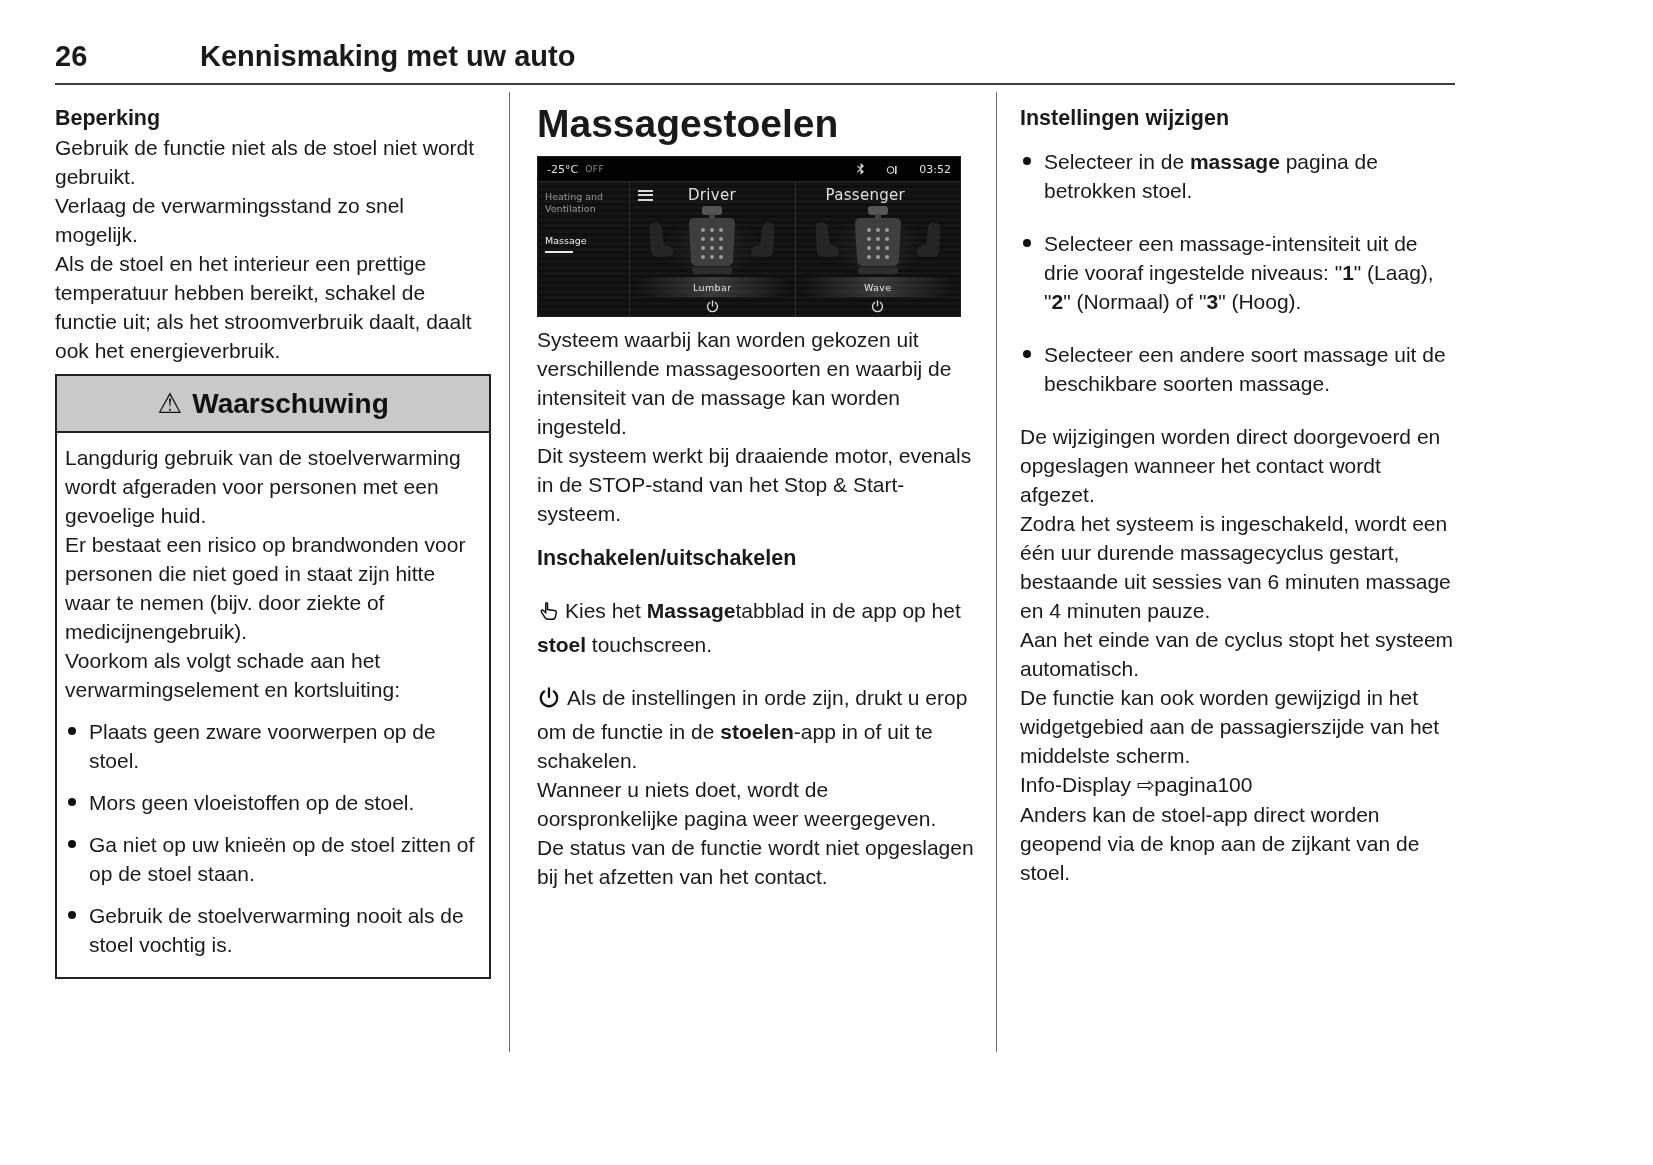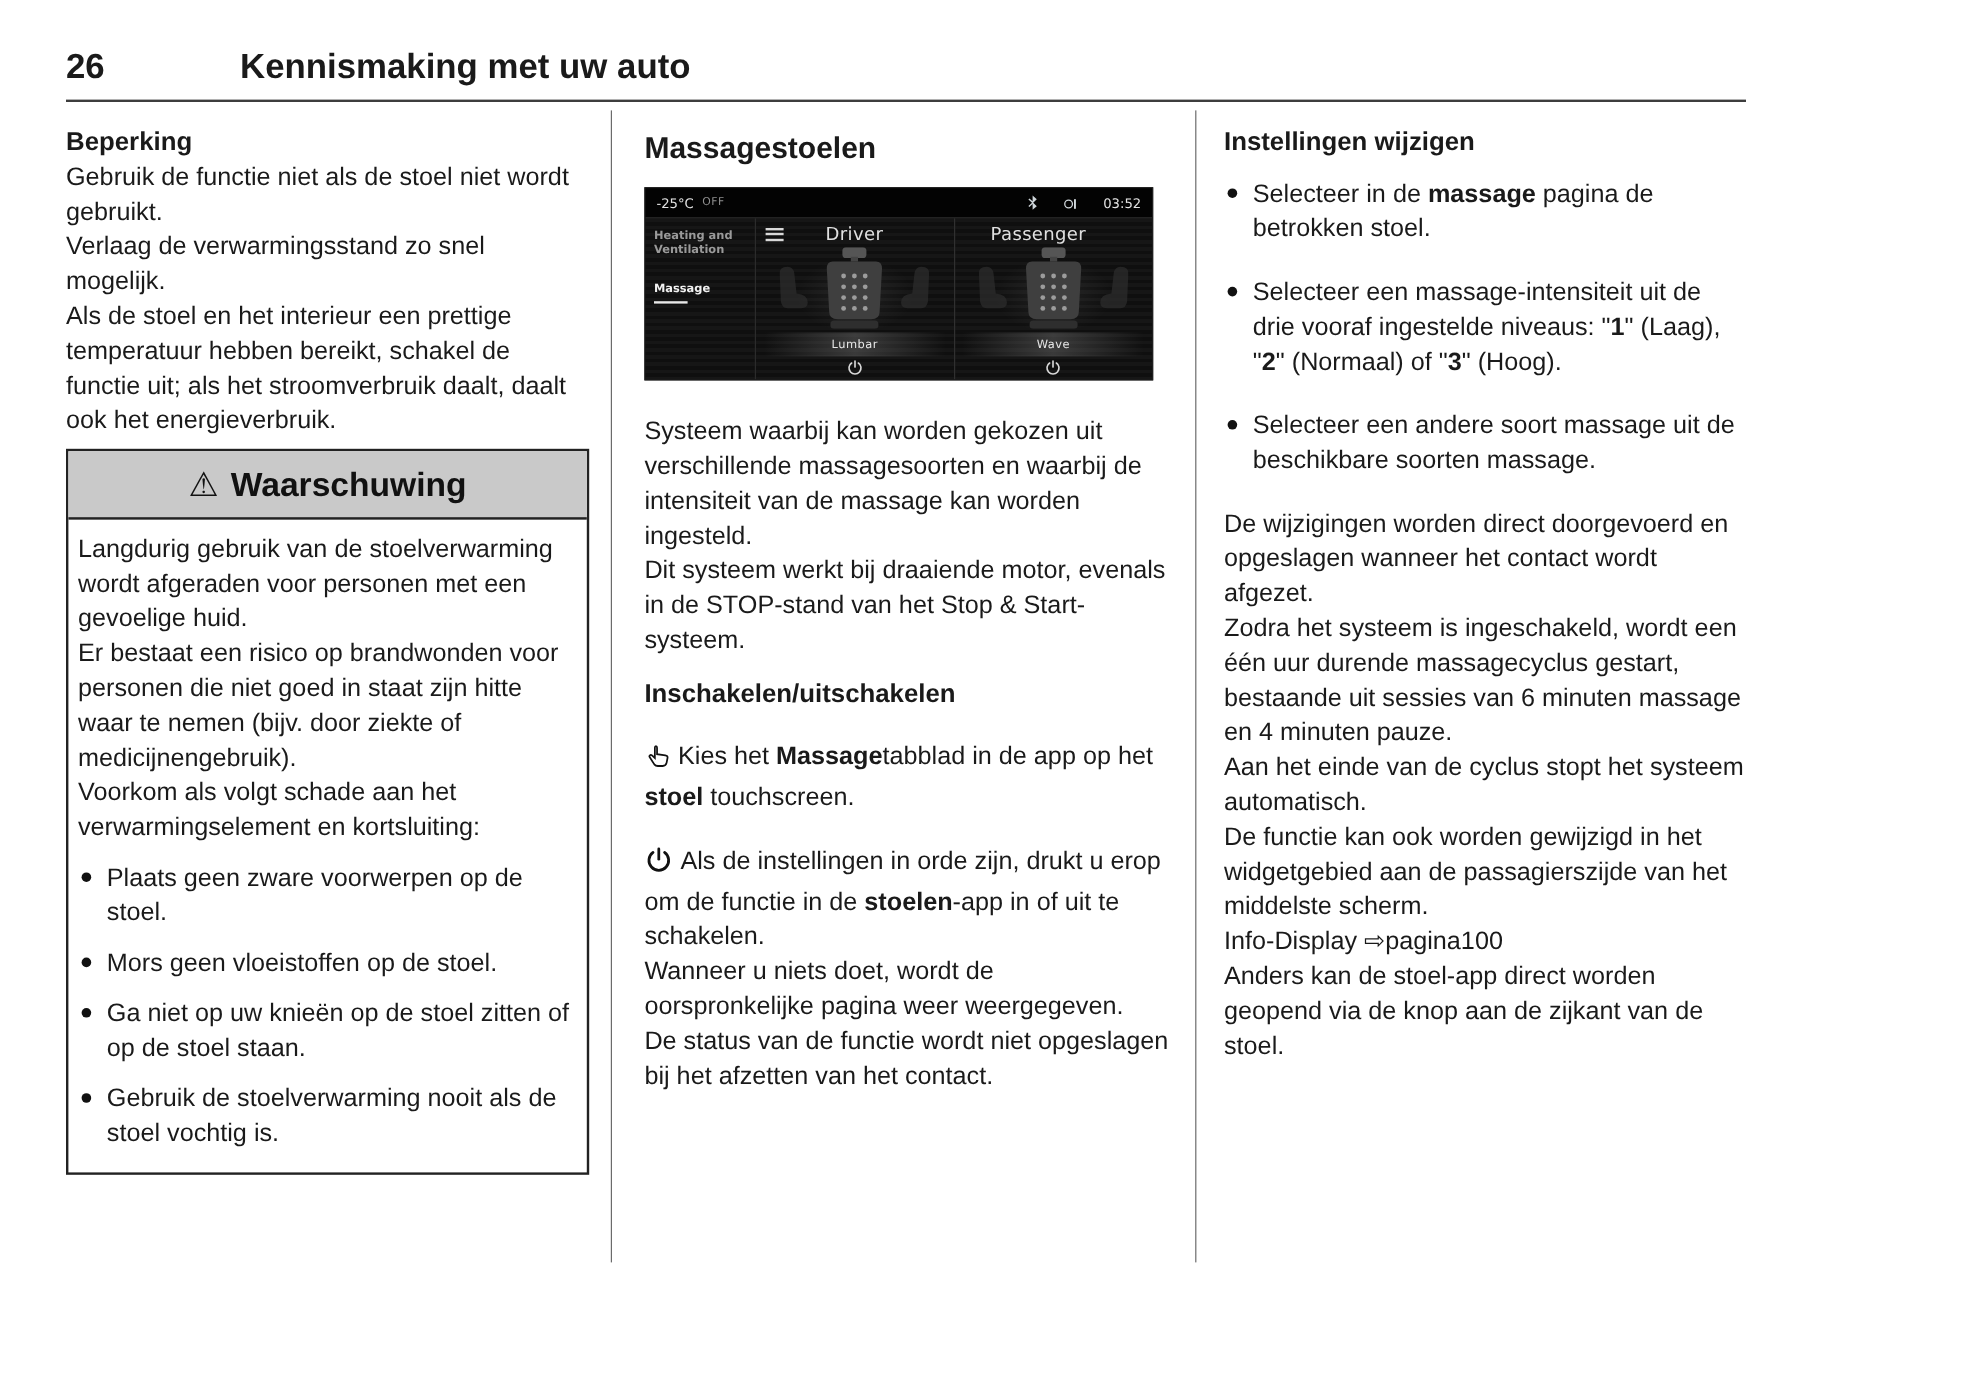--- a/index.html
+++ b/index.html
@@ -23,21 +23,21 @@
   .col { padding-top:12px; }
   .col-1 { width:454px; padding-right:18px; }
   .col-2 { width:486px; padding-left:27px; padding-right:22px; }
   .col-3 { flex:1; padding-left:23px; }
   .vdiv { width:1px; height:960px; background:#6b6b6b; flex:none; }
 
   
   .para, .bullet-text { font-size:21px; line-height:29px; }
   .col-heading { font-size:21.5px; line-height:29px; font-weight:bold; }
   .sub-heading { font-size:21.5px; line-height:29px; font-weight:bold; margin:16px 0 23px; }
-  .main-heading { font-size:25px; line-height:36px; font-weight:bold; margin:2px 0 14px; }
+  .main-heading { font-size:39px; line-height:36px; font-weight:bold; margin:2px 0 14px; }
 
   .bullet { display:flex; margin-top:13px; }
   .bullet .dot {
     width:8px; height:8px; border-radius:50%; background:#111;
     margin:10px 13px 0 3px; flex:none;
   }
 
   
   .warning-box { border:2px solid #222; margin-top:9px; }
   .warning-title {
@@ -49,42 +49,42 @@
   .warning-body { padding:10px 12px 18px 8px; }
 
   
   .inline-icon { display:inline-block; vertical-align:-5px; margin-right:6px; }
 
   .xref-arrow { font-family:"DejaVu Sans", sans-serif; }
   .warn-glyph { font-family:"DejaVu Sans", sans-serif; }
 
   
   .screen {
-    width:424px; height:161px; margin:2px 0 28px;
+    width:424px; height:161px; margin:2px 0 8px;
     background:#0c0c0c; border:1px solid #1f1f1f;
     display:flex; flex-direction:column;
     font-family:"DejaVu Sans", sans-serif;
   }
   .screen-status {
     height:24px; flex:none; display:flex; align-items:center;
     padding:0 9px; background:#030303; color:#e3e3e3; font-size:11px;
   }
   .status-left { display:flex; align-items:center; gap:7px; }
   .status-off { color:#8f8f8f; font-size:9px; letter-spacing:.5px; }
   .status-right { margin-left:auto; display:flex; align-items:flex-end; gap:20px; }
   .status-time { font-size:11px; }
 
   .screen-body {
     flex:1; display:flex;
     background:repeating-linear-gradient(180deg,#161616 0 3px,#0f0f0f 3px 6px);
     border-top:1px solid #2a2a2a;
   }
   .screen-nav {
     width:92px; flex:none; padding:9px 7px; border-right:1px solid #2b2b2b;
-    font-size:9.5px; line-height:12px;font-weight:bold;
+    font-size:9.5px; line-height:12px;
   }
   .nav-heating { color:#9a9a9a; }
   .nav-massage { color:#f0f0f0; margin-top:20px; }
   .nav-massage::after { content:""; display:block; width:28px; height:2px; background:#e8e8e8; margin-top:4px; }
 
   .screen-main { flex:1; display:flex; }
   .seat-panel {
     flex:1; display:flex; flex-direction:column; align-items:center;
     background:radial-gradient(ellipse 70px 45px at 50% 48%, rgba(255,255,255,.08), rgba(0,0,0,0) 70%);
   }

